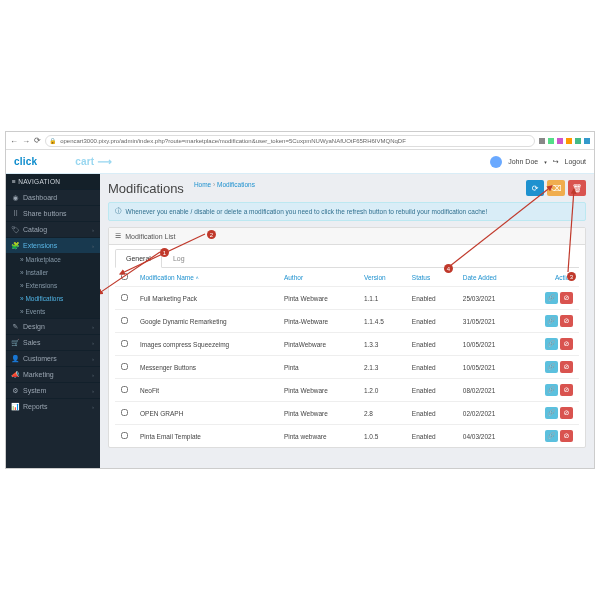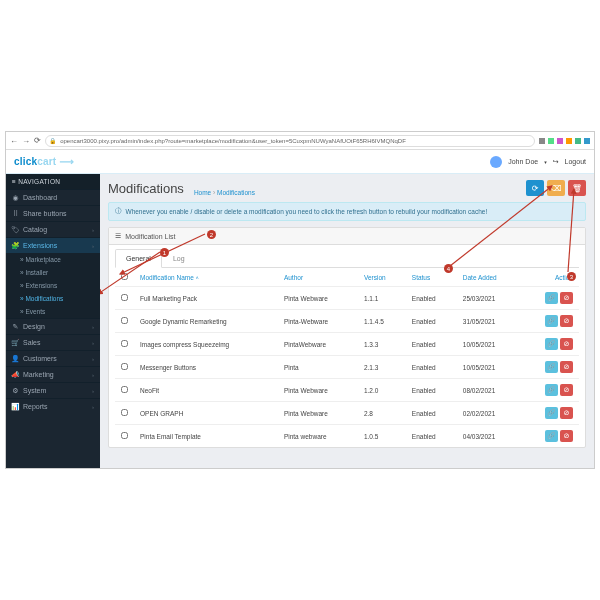--- a/index.html
+++ b/index.html
@@ -9,21 +9,21 @@
   
   .chrome { height: 18px; display: flex; align-items: center; gap: 4px; padding: 0 4px; border-bottom: 1px solid #ddd; background: #fff; }
   .chrome .nav-icons { display: flex; gap: 4px; color: #555; }
   .url { flex: 1; border: 1px solid #ddd; border-radius: 8px; height: 12px; display: flex; align-items: center; padding: 0 4px; color: #666; font-size: 6px; overflow: hidden; white-space: nowrap; }
   .ext-icons { display:flex; gap:3px; }
   .ext-icons span { width:6px; height:6px; display:inline-block; }
   
   .brandbar { height: 24px; display: flex; align-items: center; justify-content: space-between; padding: 0 8px; background: #fff; border-bottom: 1px solid #d9edf7; }
   .brand { font-size: 10px; font-weight: 700; letter-spacing: .2px; }
   .brand b { color:#0a8bcc; }
-  .brand i { color:#99d7f0; font-style: normal; }
+  .brand i { color:#99d7f0; font-style: normal; padding-left: 38px; }
   .userarea { display:flex; align-items:center; gap:6px; font-size:7px; color:#444; }
   .avatar { width:12px; height:12px; border-radius:50%; background:#6aa9ff; display:inline-block; }
   
   .body { flex:1; display:flex; background:#eceef2; }
   
   .sidebar { width: 94px; background:#1b2631; color:#9aa5b1; display:flex; flex-direction:column; }
   .sidebar .hdr { background:#142029; color:#cfd6dd; padding:4px 6px; font-size:6.5px; letter-spacing:.3px; }
   .sidebar .item { padding:4px 6px; font-size:7px; display:flex; align-items:center; gap:4px; border-top:1px solid #12202b; cursor:pointer; }
   .sidebar .item .chev { margin-left:auto; font-size:6px; color:#5a6773; }
   .sidebar .item.active { background:#18394f; color:#5ab6e6; }
@@ -172,21 +172,21 @@
         <line x1="105" y1="60" x2="20" y2="100" stroke="#c0392b" stroke-width="1.2" marker-end="url(#ah)"></line>
         <line x1="350" y1="92" x2="452" y2="12" stroke="#c0392b" stroke-width="1.2" marker-end="url(#ah)"></line>
         <line x1="468" y1="98" x2="474" y2="15" stroke="#c0392b" stroke-width="1.2" marker-end="url(#ah)"></line>
       </svg>
       <div class="num" style="left:60px; top:74px">1</div>
       <div class="num" style="left:107px;top:56px">2</div>
       <div class="num" style="left:344px;top:90px">4</div>
       <div class="num" style="left:467px;top:98px">3</div>
 
       <div class="pagehead">
-        <div style="display:flex;align-items:flex-end;gap:10px">
+        <div style="display:flex;align-items:flex-start;gap:10px">
           <h1>Modifications</h1>
           <span class="crumbs">
             <span>Home</span>
             <span class="sep"> › </span>
             <span>Modifications</span>
           </span>
         </div>
         <div class="actions">
           <div class="btn cyan">⟳</div>
           <div class="btn orange">⌫</div>

